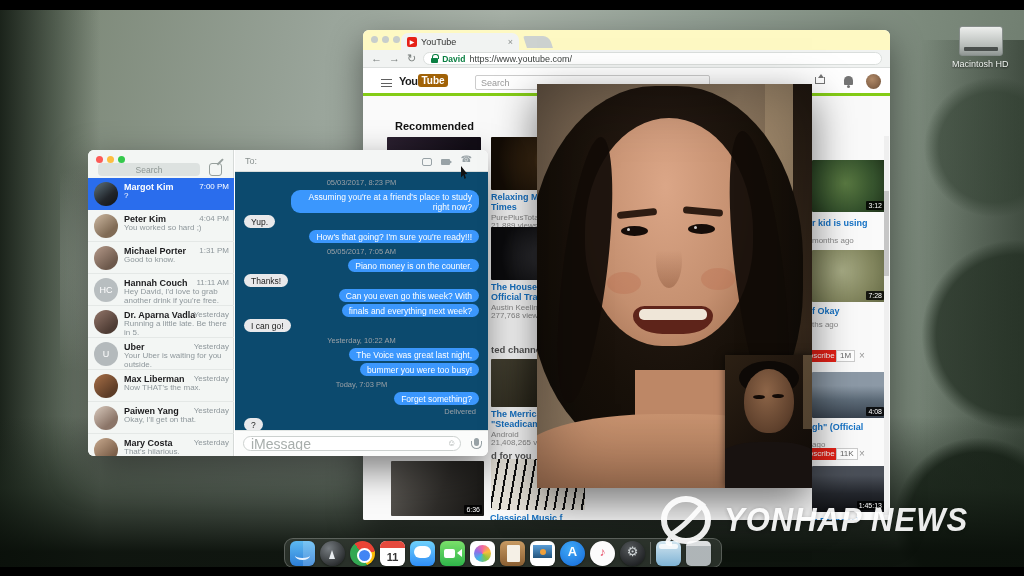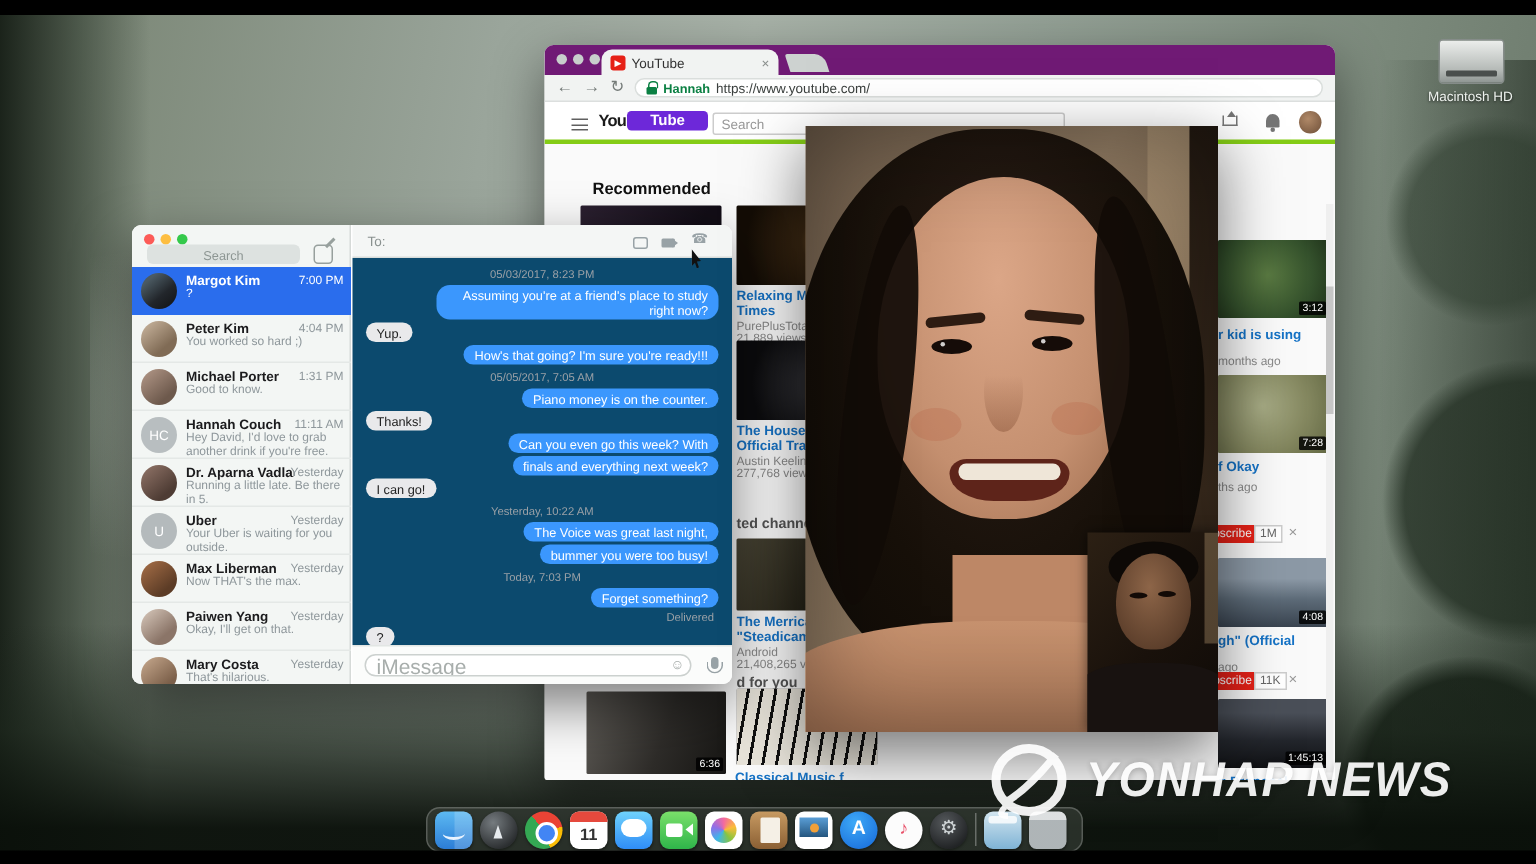--- a/index.html
+++ b/index.html
@@ -20,40 +20,40 @@
   .bar-bottom{position:absolute;bottom:0;left:0;width:100%;height:9px;background:#000;z-index:95}
 
   
   .hd{position:absolute;left:952px;top:26px;width:58px;z-index:2;}
   .hd-body{width:44px;height:30px;margin:0 auto;border-radius:3px;background:linear-gradient(#eceeec,#b5bab7 70%,#8f9693);border:1px solid #858c89;position:relative}
   .hd-body::after{content:'';position:absolute;left:4px;bottom:4px;right:4px;height:4px;background:#4a4f4d;border-radius:1px}
   .hd-label{margin-top:3px;font-size:9px;color:#eef2ee;text-shadow:0 1px 2px rgba(0,0,0,.7)}
 
   
   .browser{position:absolute;left:363px;top:30px;width:527px;height:490px;border-radius:6px 6px 2px 2px;background:#fff;box-shadow:0 12px 34px rgba(0,0,0,.45);z-index:10;overflow:hidden}
-  .tabstrip{position:absolute;left:0;top:0;width:100%;height:20px;background:#701a75}
+  .tabstrip{position:absolute;left:0;top:0;width:100%;height:20px;background:#fef9c3}
   .tl{position:absolute;top:6px;width:7px;height:7px;border-radius:50%}
   .tab{position:absolute;left:38px;top:3px;width:118px;height:17px;background:#f1f3f2;border-radius:7px 7px 0 0;display:flex;align-items:center;padding:0 6px;gap:4px}
   .favicon{width:10px;height:10px;border-radius:2px;background:#e62117;display:flex;align-items:center;justify-content:center;color:#fff;font-size:6px;flex:0 0 auto}
   .tabtitle{font-size:9px;color:#333;flex:1}
   .tabclose{font-size:9px;color:#8a8f8d}
   .newtab{position:absolute;left:162px;top:6px;width:26px;height:12px;background:#cdd2d0;border-radius:2px 6px 0 0;transform:skewX(18deg)}
   .toolbar{position:absolute;left:0;top:20px;width:100%;height:18px;background:#f1f3f2;border-bottom:1px solid #dcdfde;display:flex;align-items:center;padding:0 8px;gap:7px}
   .navbtn{color:#757b79;font-size:11px;line-height:1}
   .addrbar{flex:1;height:13px;background:#fff;border:1px solid #dadedc;border-radius:7px;display:flex;align-items:center;padding:0 7px;gap:4px}
   .lock{width:7px;height:5px;background:#0b8043;border-radius:1px;position:relative;margin-top:3px}
   .lock::before{content:'';position:absolute;top:-4px;left:1px;width:5px;height:4px;border:1.5px solid #0b8043;border-bottom:none;border-radius:3px 3px 0 0}
   .secure{font-size:8.5px;color:#0b8043;font-weight:bold}
   .url{font-size:9px;color:#3a3f3d}
   .ythead{position:absolute;left:0;top:38px;width:100%;height:28px;background:#fff;border-bottom:3px solid #84cc16}
   .burger{position:absolute;left:18px;top:11px;width:11px;height:8px;border-top:1.5px solid #606060;border-bottom:1.5px solid #606060}
   .burger::after{content:'';position:absolute;left:0;top:2.5px;width:11px;height:1.5px;background:#606060}
   .ytlogo{position:absolute;left:36px;top:6px;display:flex;align-items:center;gap:1px}
   .yt-you{font-size:11px;font-weight:bold;color:#1a1a1a;letter-spacing:-.5px}
-  .yt-tube{font-size:10px;font-weight:bold;color:#fff;background:#6d28d9;border-radius:3px;padding:1px 15px}
+  .yt-tube{font-size:10px;font-weight:bold;color:#fff;background:#a16207;border-radius:3px;padding:1px 3px}
   .ytsearch{position:absolute;left:112px;top:7px;width:235px;height:15px;border:1px solid #ccc;border-radius:2px;background:#fff;font-size:9px;padding:0 5px;color:#333}
   .ytsearch::placeholder{color:#999}
   .ic-upload{position:absolute;left:452px;top:9px;width:10px;height:7px;border:1.2px solid #757575;border-top:none}
   .ic-upload::after{content:'';position:absolute;left:2.2px;top:-6px;border:3px solid transparent;border-bottom:4px solid #757575}
   .ic-bell{position:absolute;left:481px;top:8px;width:9px;height:9px;background:#757575;border-radius:5px 5px 1px 1px}
   .ic-bell::after{content:'';position:absolute;left:3px;bottom:-2.5px;width:3px;height:3px;border-radius:50%;background:#757575}
   .yt-avatar{position:absolute;left:503px;top:6px;width:15px;height:15px;border-radius:50%;background:radial-gradient(circle at 40% 35%,#b08968,#6e4f38)}
   .ytbody{position:absolute;left:0;top:66px;width:100%;height:424px;background:#fafafa}
   .rec{position:absolute;font-weight:bold;font-size:11px;color:#111}
   .thumb{position:absolute;border-radius:1px;overflow:hidden}
@@ -209,21 +209,21 @@
         <span class="tabclose">×</span>
       </div>
       <div class="newtab"></div>
     </div>
     <div class="toolbar">
       <span class="navbtn">←</span>
       <span class="navbtn">→</span>
       <span class="navbtn">↻</span>
       <div class="addrbar">
         <span class="lock"></span>
-        <span class="secure">Hannah</span>
+        <span class="secure">David</span>
         <span class="url">https://www.youtube.com/</span>
       </div>
     </div>
     <div class="ythead">
       <div class="burger"></div>
       <div class="ytlogo">
         <span class="yt-you">You</span>
         <span class="yt-tube">Tube</span>
       </div>
       <input class="ytsearch" placeholder="Search" style="">

